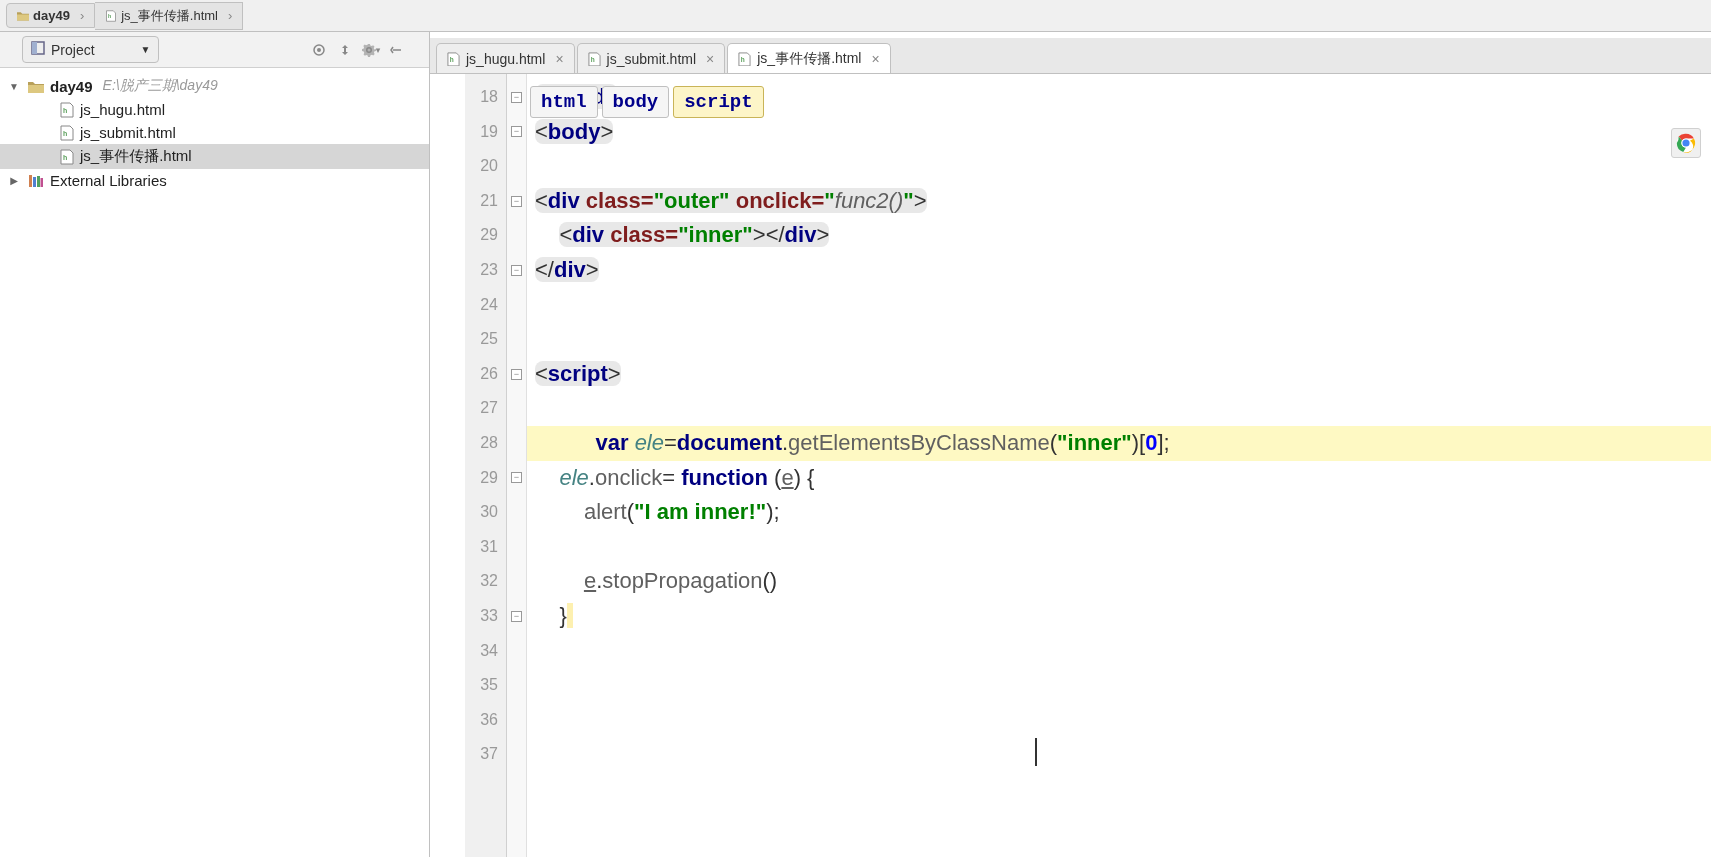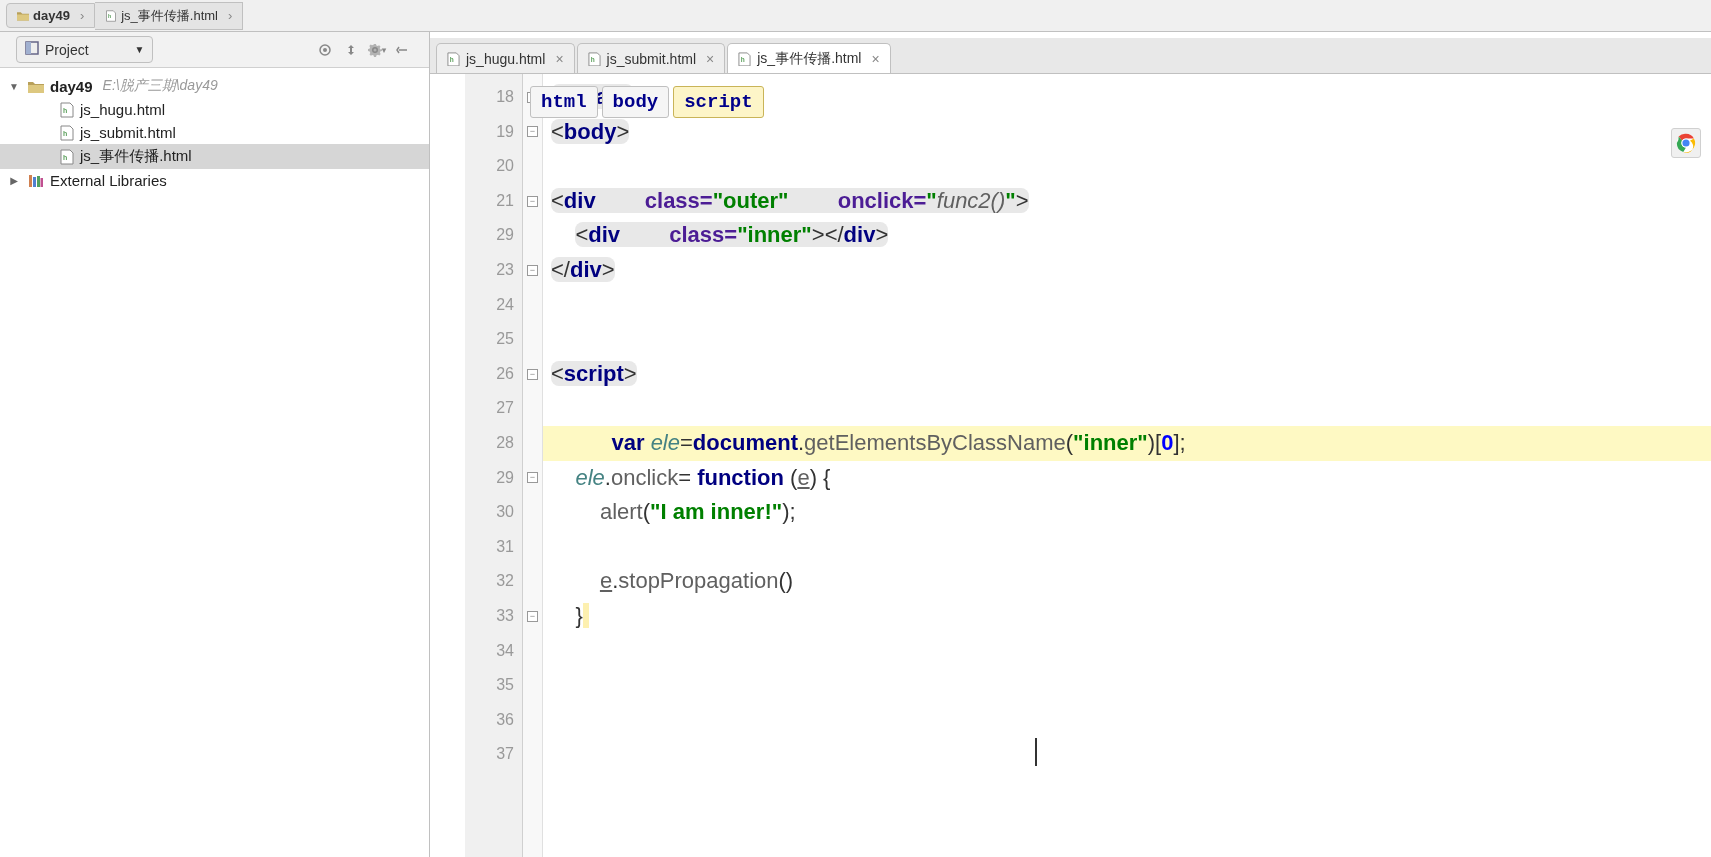--- a/index.html
+++ b/index.html
@@ -11,21 +11,21 @@
     .nav-crumb + .nav-crumb { border-radius: 0; border-left: none; font-weight: normal; }
     .nav-crumb .chev::after { content: "›"; color: #888; margin-left: 6px; font-weight: normal; }
     .nav-file-icon { width: 12px; height: 12px; display: inline-block; }
     .nav-file-icon svg { width: 100%; height: 100%; }
 
     
     .split { display: flex; height: calc(100% - 32px); }
 
     
     .sidebar { width: 430px; border-right: 1px solid #c0c0c0; background: #fff; display: flex; flex-direction: column; }
-    .sidebar-hdr { height: 36px; border-bottom: 1px solid #d0d0d0; display: flex; align-items: center; padding: 0 16px; background: #f2f2f2; }
+    .sidebar-hdr { height: 36px; border-bottom: 1px solid #d0d0d0; display: flex; align-items: center; padding: 0 22px; background: #f2f2f2; }
     .proj-btn { display: flex; align-items: center; gap: 6px; padding: 4px 8px; border: 1px solid #c0c0c0; border-radius: 4px; background: #eee; font-size: 14px; }
     .proj-btn .tri { font-size: 10px; color: #333; margin-left: 40px; }
     .sidebar-hdr .spacer { flex: 1; }
     .hdr-ico { width: 20px; height: 20px; display: flex; align-items: center; justify-content: center; color: #666; margin-left: 6px; cursor: pointer; }
     .hdr-ico svg { width: 14px; height: 14px; }
 
     .tree { padding: 6px 0; font-size: 15px; }
     .tree-row { display: flex; align-items: center; padding: 3px 6px; gap: 6px; white-space: nowrap; }
     .tree-row.sel { background: #d6d6d6; }
     .tree-arrow { width: 16px; text-align: center; color: #666; font-size: 10px; }
@@ -46,33 +46,33 @@
     .tab .x { color: #888; font-size: 14px; margin-left: 4px; cursor: pointer; }
     .tab .fic { width: 13px; height: 14px; }
 
     .editor-wrap { flex: 1; display: flex; position: relative; }
 
     
     .code-crumbs { position: absolute; top: 12px; left: 100px; display: flex; gap: 4px; z-index: 5; }
     .code-crumb { border: 1px solid #c0c0c0; background: #f5f5f5; padding: 4px 10px; font-family: 'Consolas', 'Courier New', monospace; font-size: 19px; font-weight: bold; color: #00008b; border-radius: 3px; }
     .code-crumb.active { background: #fdf5c8; border-color: #c9b458; }
 
-    .gutter { width: 58px; background: #f0f0f0; border-right: 1px solid #d0d0d0; padding-top: 6px; text-align: right; margin-left: 35px;}
+    .gutter { width: 42px; background: #f0f0f0; border-right: 1px solid #d0d0d0; padding-top: 6px; text-align: right; margin-left: 35px;}
     .gutter .ln { height: 34.6px; line-height: 34.6px; padding-right: 8px; color: #999; font-size: 16px; font-family: Arial, sans-serif; }
     .fold-col { width: 20px; background: #f8f8f8; border-right: 1px solid #e0e0e0; padding-top: 6px; }
     .fold-col .fm { height: 34.6px; display: flex; align-items: center; justify-content: center; color: #888; font-size: 11px; }
     .fold-col .fm .box { width: 11px; height: 11px; border: 1px solid #999; background: #fff; display: flex; align-items: center; justify-content: center; font-size: 9px; line-height: 1; }
 
     .code { flex: 1; padding-top: 6px; font-family: 'Consolas', 'Courier New', monospace; font-size: 22px; }
     .code .cl { height: 34.6px; line-height: 34.6px; white-space: pre; padding-left: 8px; }
     .code .cl.hl { background: #fef9c3; padding-left: 44px; }
 
     .tag-bg { background: #e8e8e8; border-radius: 8px; }
     .kw { color: #000080; font-weight: bold; }
-    .attr-n { color: #4c1d95; font-weight: bold; margin-left: 43px; }
+    .attr-n { color: #7f1d1d; font-weight: bold; }
     .attr-v { color: #008000; font-weight: bold; }
     .fname { color: #606060; font-style: italic; text-align: right; }
     .vname2 { color: #458383; font-style: italic; }
     .str { color: #008000; font-weight: bold; }
     .method { color: #606060; }
     .num { color: #0000ff; font-weight: bold; }
     .pun { color: #333; }
     .u { text-decoration: underline; }
     .caret-mark { background: #fdf0b0; }
 

